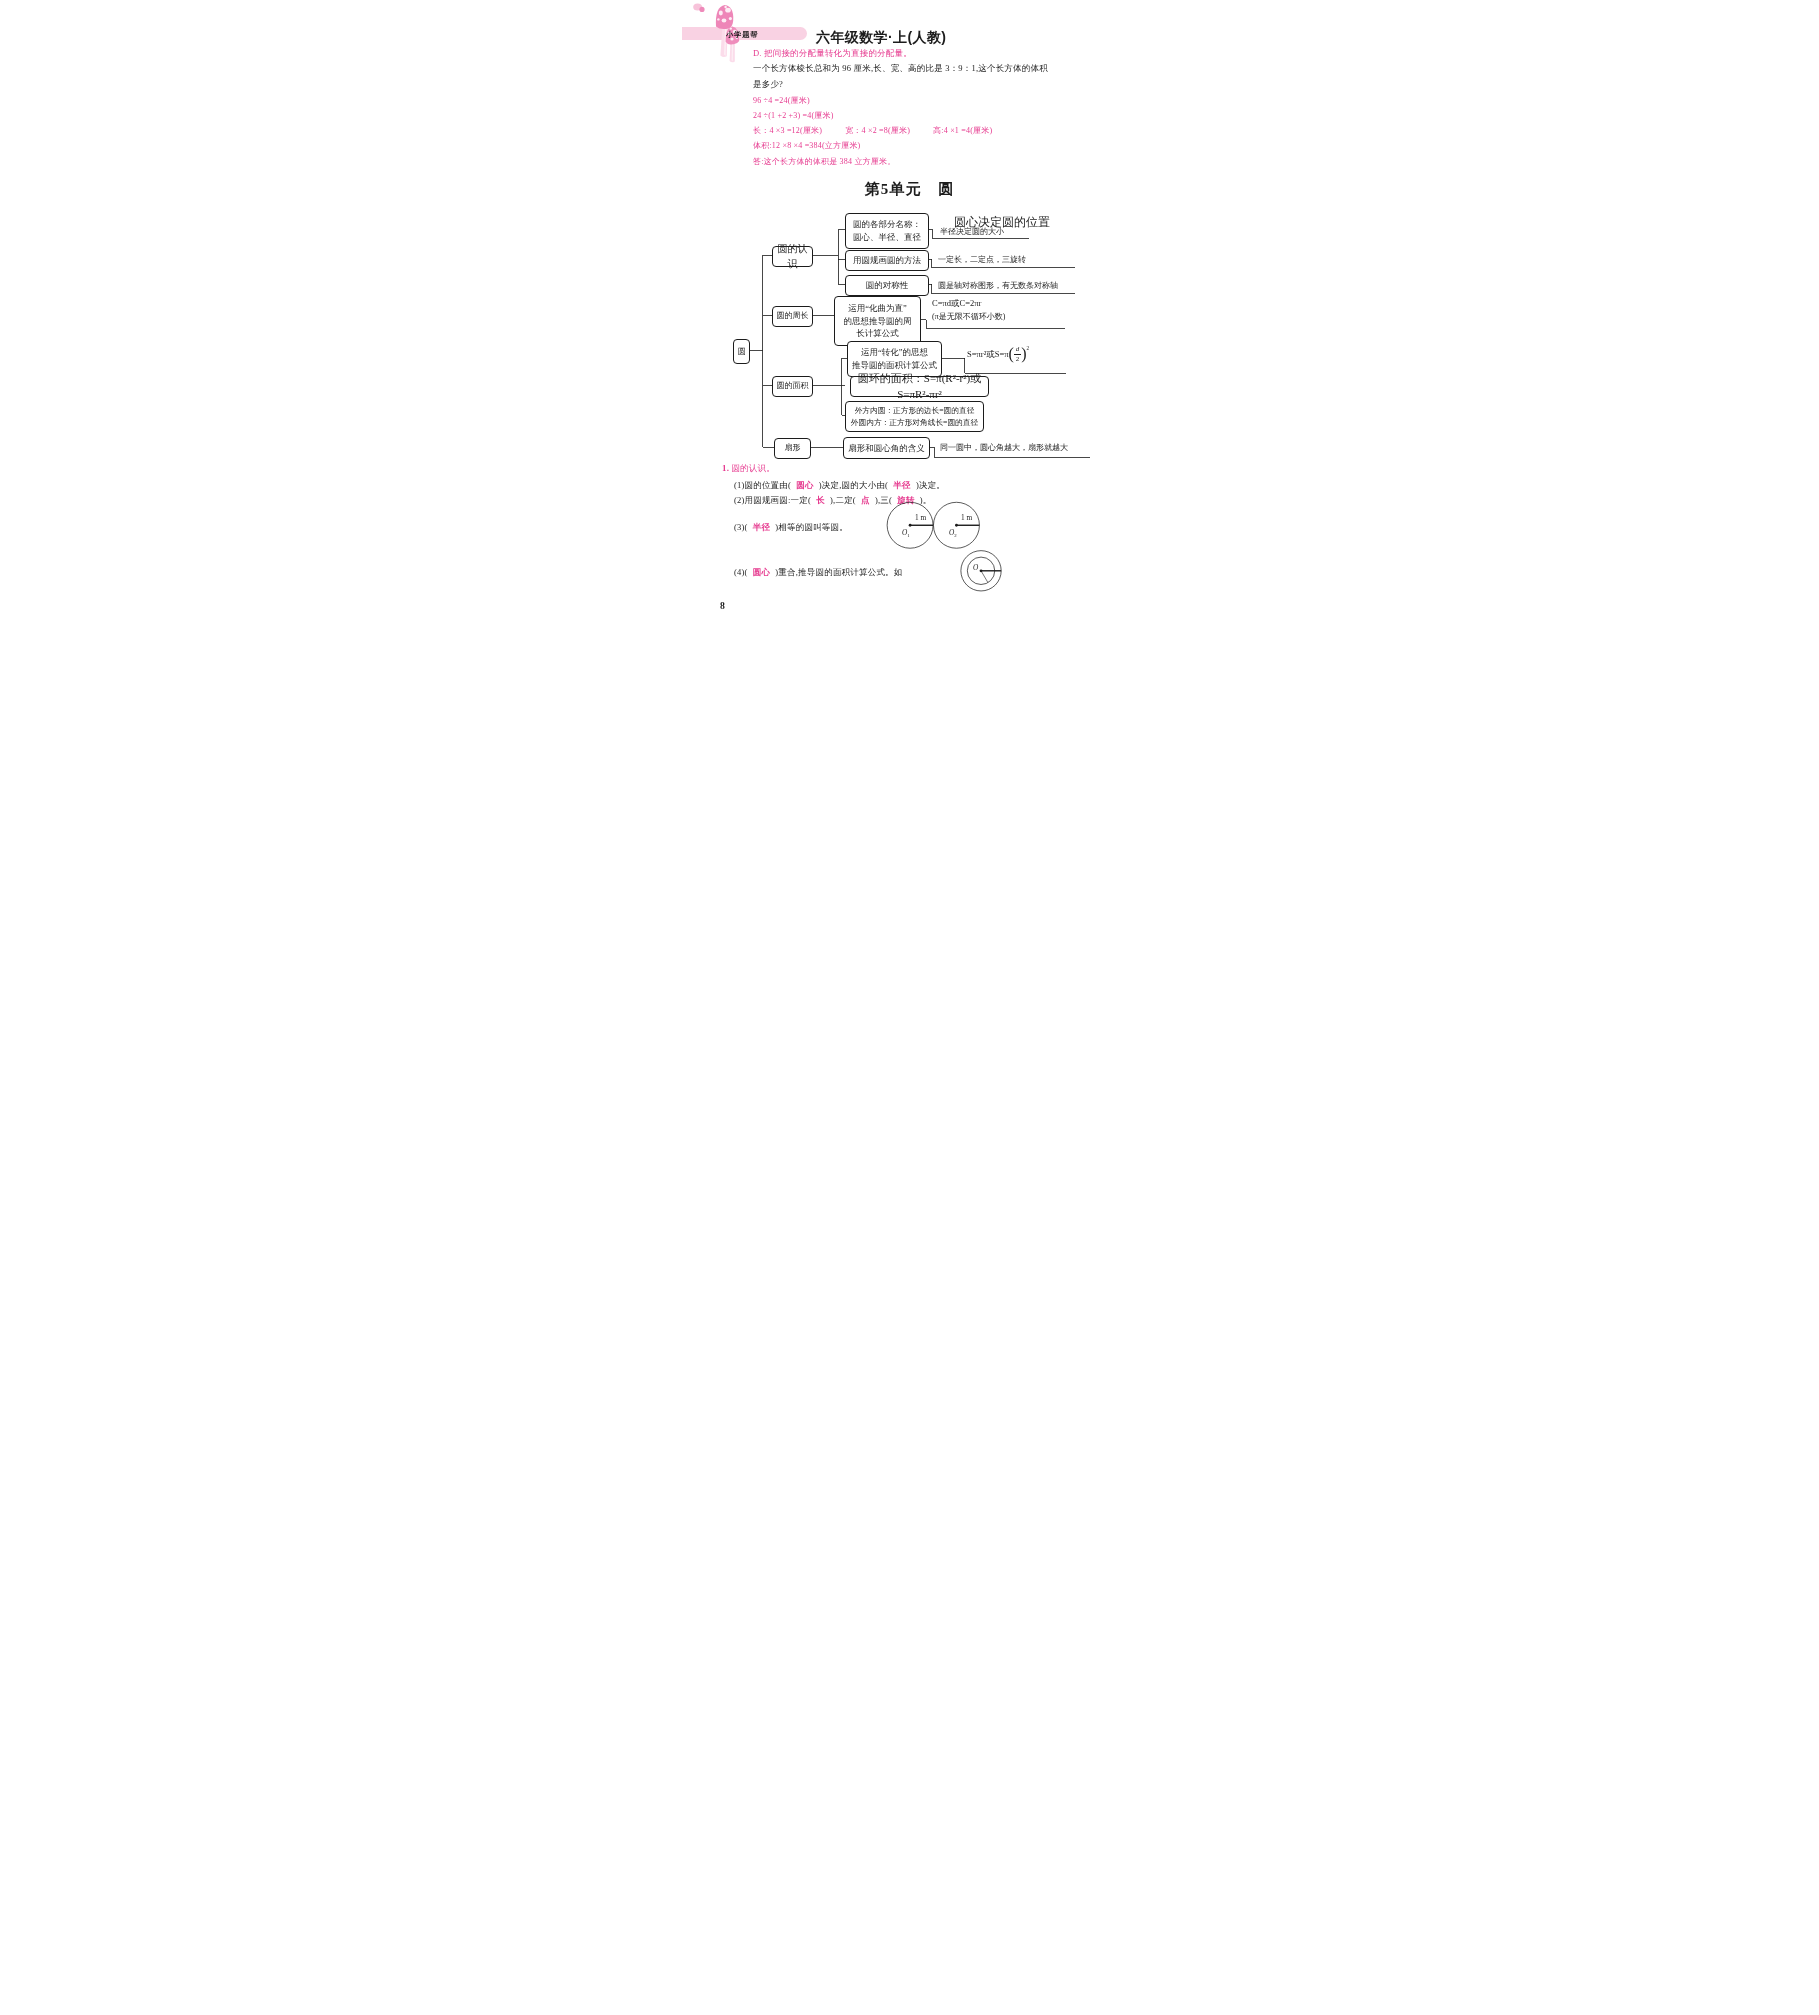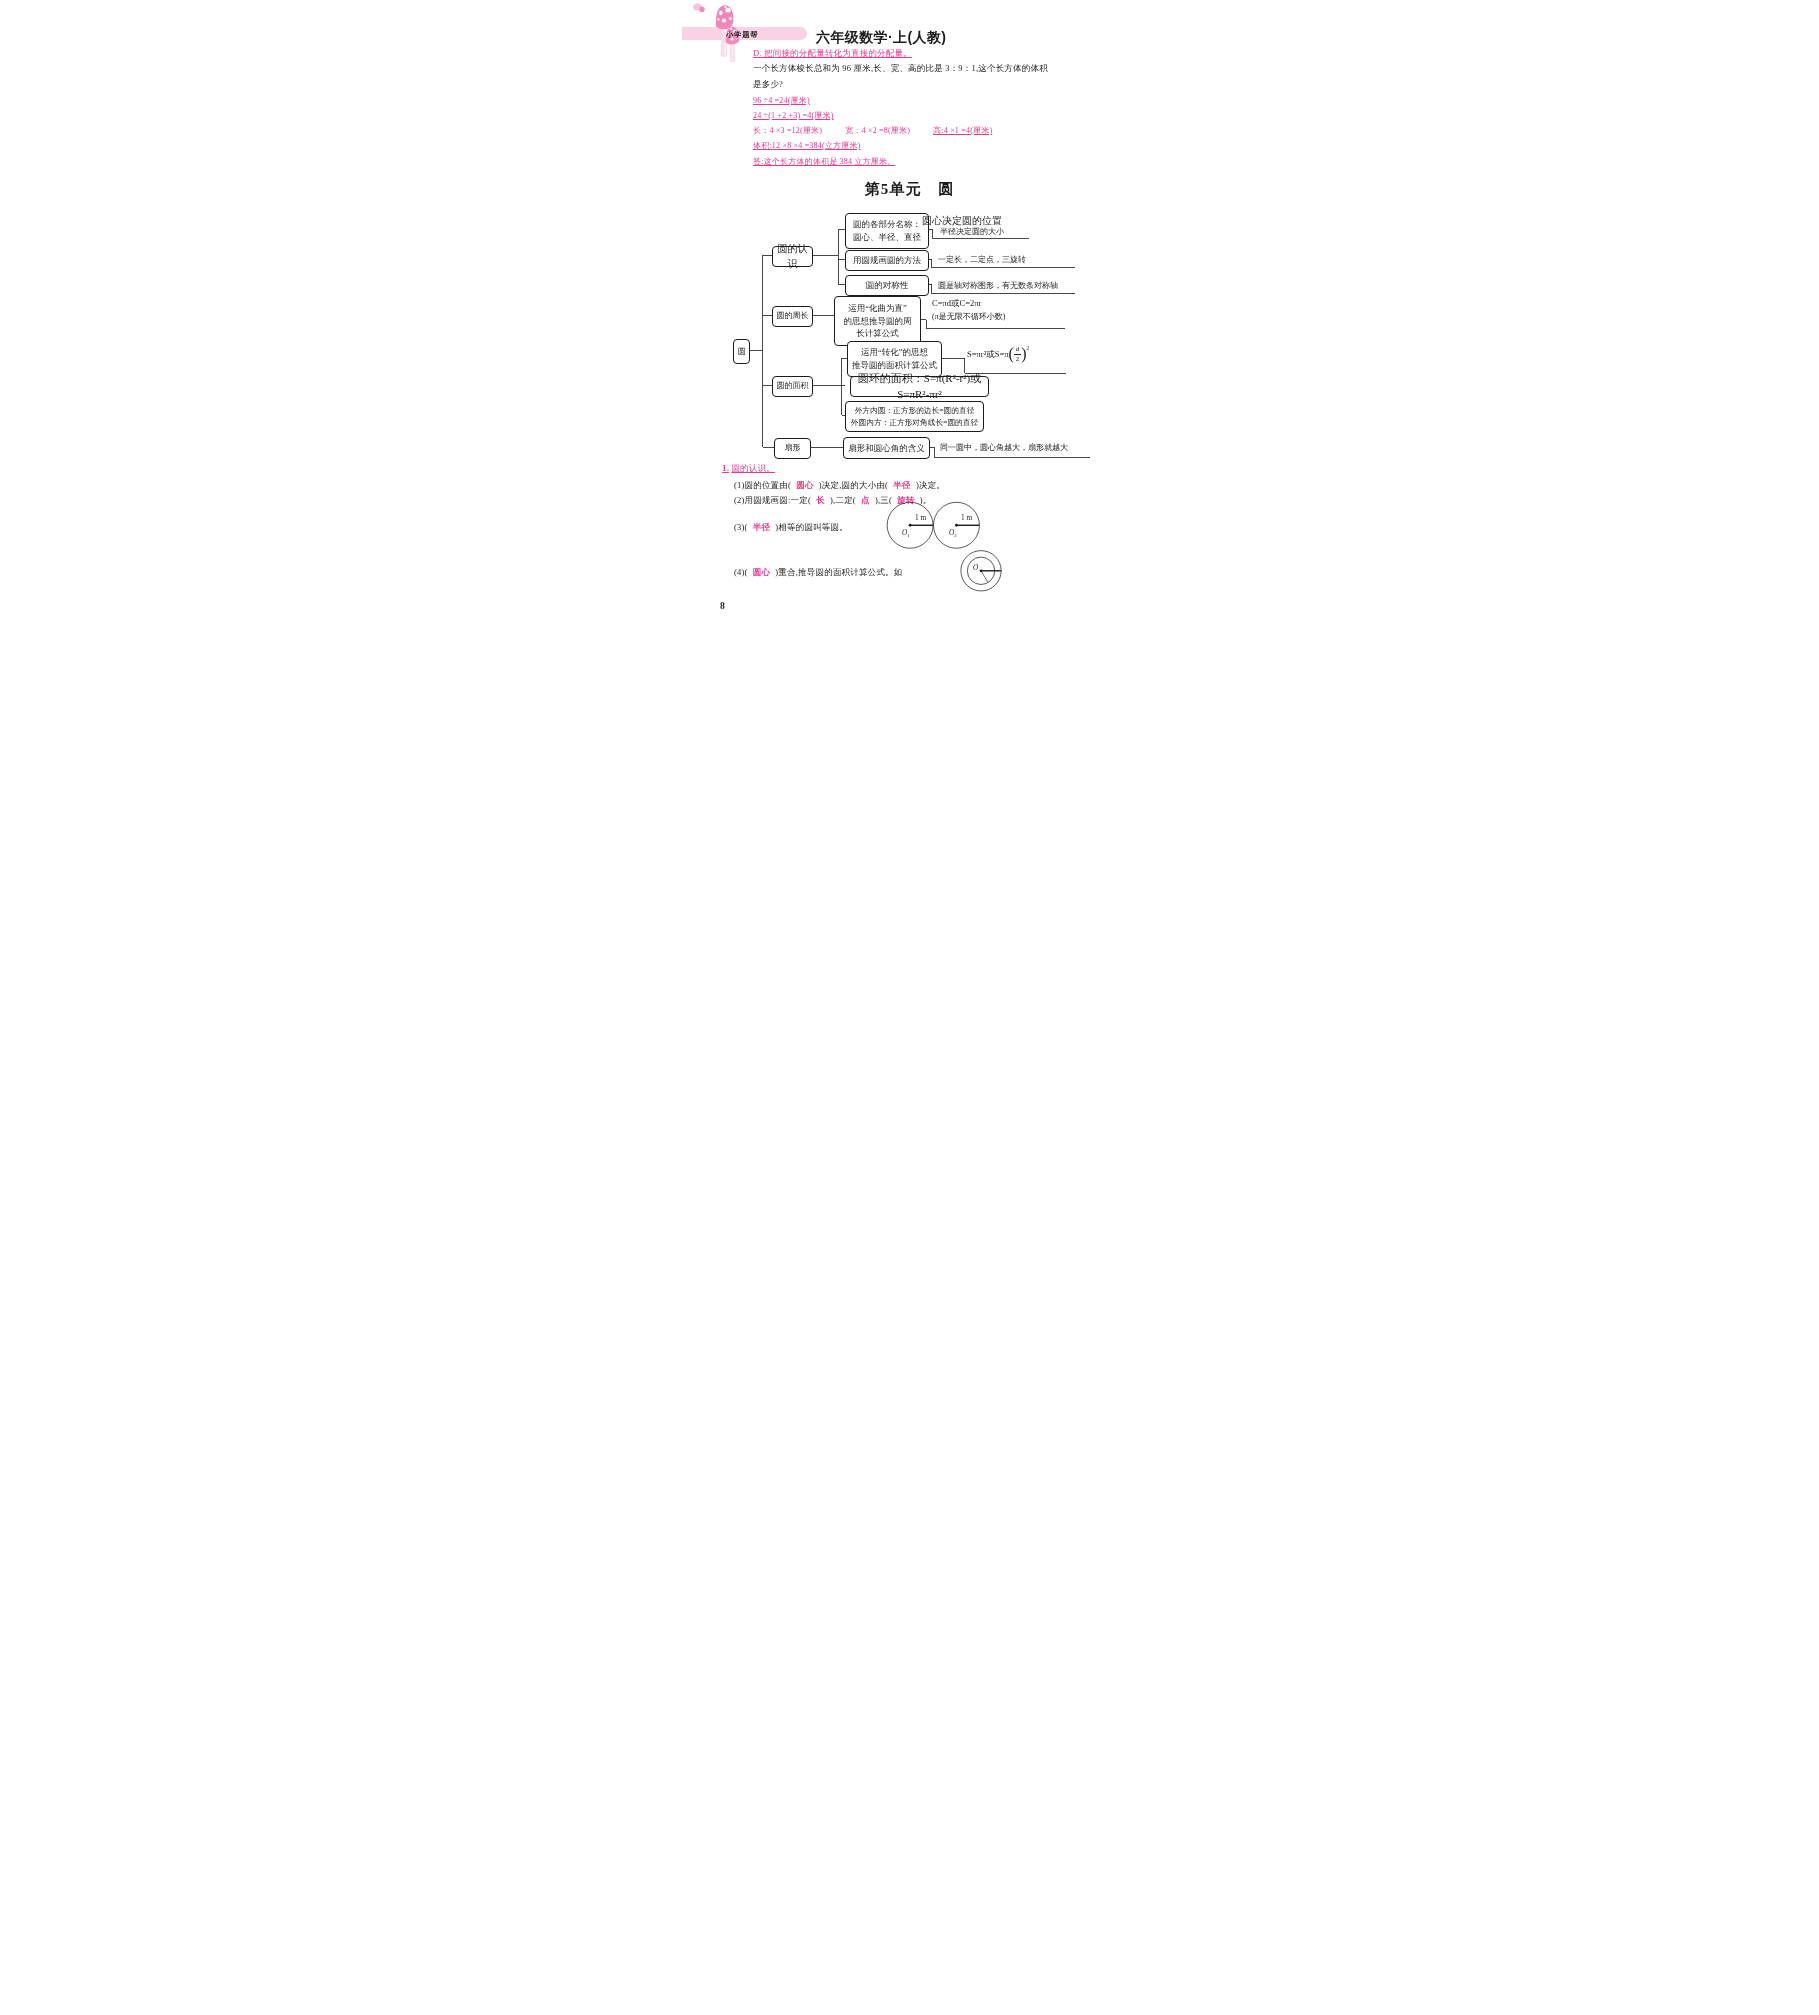--- a/index.html
+++ b/index.html
@@ -3,21 +3,21 @@
 <meta charset="utf-8">
 <style>
   html,body { margin:0; padding:0; background:#ffffff; }
   .page {
     position:relative; width:455px; height:633px; margin:0 auto;
     background:#ffffff; overflow:hidden;
     font-family:"Liberation Serif","DejaVu Serif",serif; color:#1c1c1c;
   }
   .abs { position:absolute; }
   .nowrap { white-space:nowrap; }
-  .pink { color:#e63a8f;text-decoration:underline; }
+  .pink { color:#e63a8f; }
   .sans { font-family:"Liberation Sans","DejaVu Sans",sans-serif; }
   
   .band { position:absolute; left:0; top:27px; width:125px; height:13.3px;
           background:#f9d2e3; border-radius:0 6.9px 6.9px 0; z-index:0; }
   .logo-text { position:absolute; left:44px; top:30px; font-size:7.3px; font-weight:bold;
                letter-spacing:0.8px; z-index:3; }
   .edition { position:absolute; left:134px; top:29px; font-size:14px; font-weight:bold;
              letter-spacing:0.4px; z-index:3; }
   
   .sol { position:absolute; left:71px; font-size:8.5px; letter-spacing:0.2px; }
@@ -160,21 +160,21 @@
     <span class="bl">推导圆的面积计算公式</span>
   </div>
   <div class="mbox" style="left:168px;top:376px;width:137px;height:18.5px;font-size:11px">圆环的面积：S=π(R²-r²)或S=πR²-πr²</div>
   <div class="mbox" style="left:163px;top:401px;width:137px;height:29px;font-size:7.7px">
     <span class="bl">外方内圆：正方形的边长=圆的直径</span>
     <span class="bl">外圆内方：正方形对角线长=圆的直径</span>
   </div>
 
   <div class="mbox" style="left:161px;top:437px;width:85px;height:20px;font-size:8.5px">扇形和圆心角的含义</div>
 
-  <div class="note" style="left:240px;top:214px;font-size:10px">圆心决定圆的位置</div>
+  <div class="note" style="left:272px;top:214px;font-size:12px">圆心决定圆的位置</div>
   <div class="note" style="left:258px;top:226px;font-size:8px">半径决定圆的大小</div>
   <div class="note" style="left:256px;top:254px;font-size:8px">一定长，二定点，三旋转</div>
   <div class="note" style="left:256px;top:280px;font-size:8px">圆是轴对称图形，有无数条对称轴</div>
   <div class="note" style="left:250px;top:298px;font-size:8.5px">C=πd或C=2πr</div>
   <div class="note" style="left:250px;top:311px;font-size:8px">(π是无限不循环小数)</div>
   <div class="note" style="left:285px;top:346px;font-size:8.5px">
     <span>S=πr²或S=π</span><span class="bigparen">(</span><span class="frac">
         <span class="fnum">d</span>
         <span class="fden">2</span>
       </span><span class="bigparen">)</span><span class="fsup">2</span>

